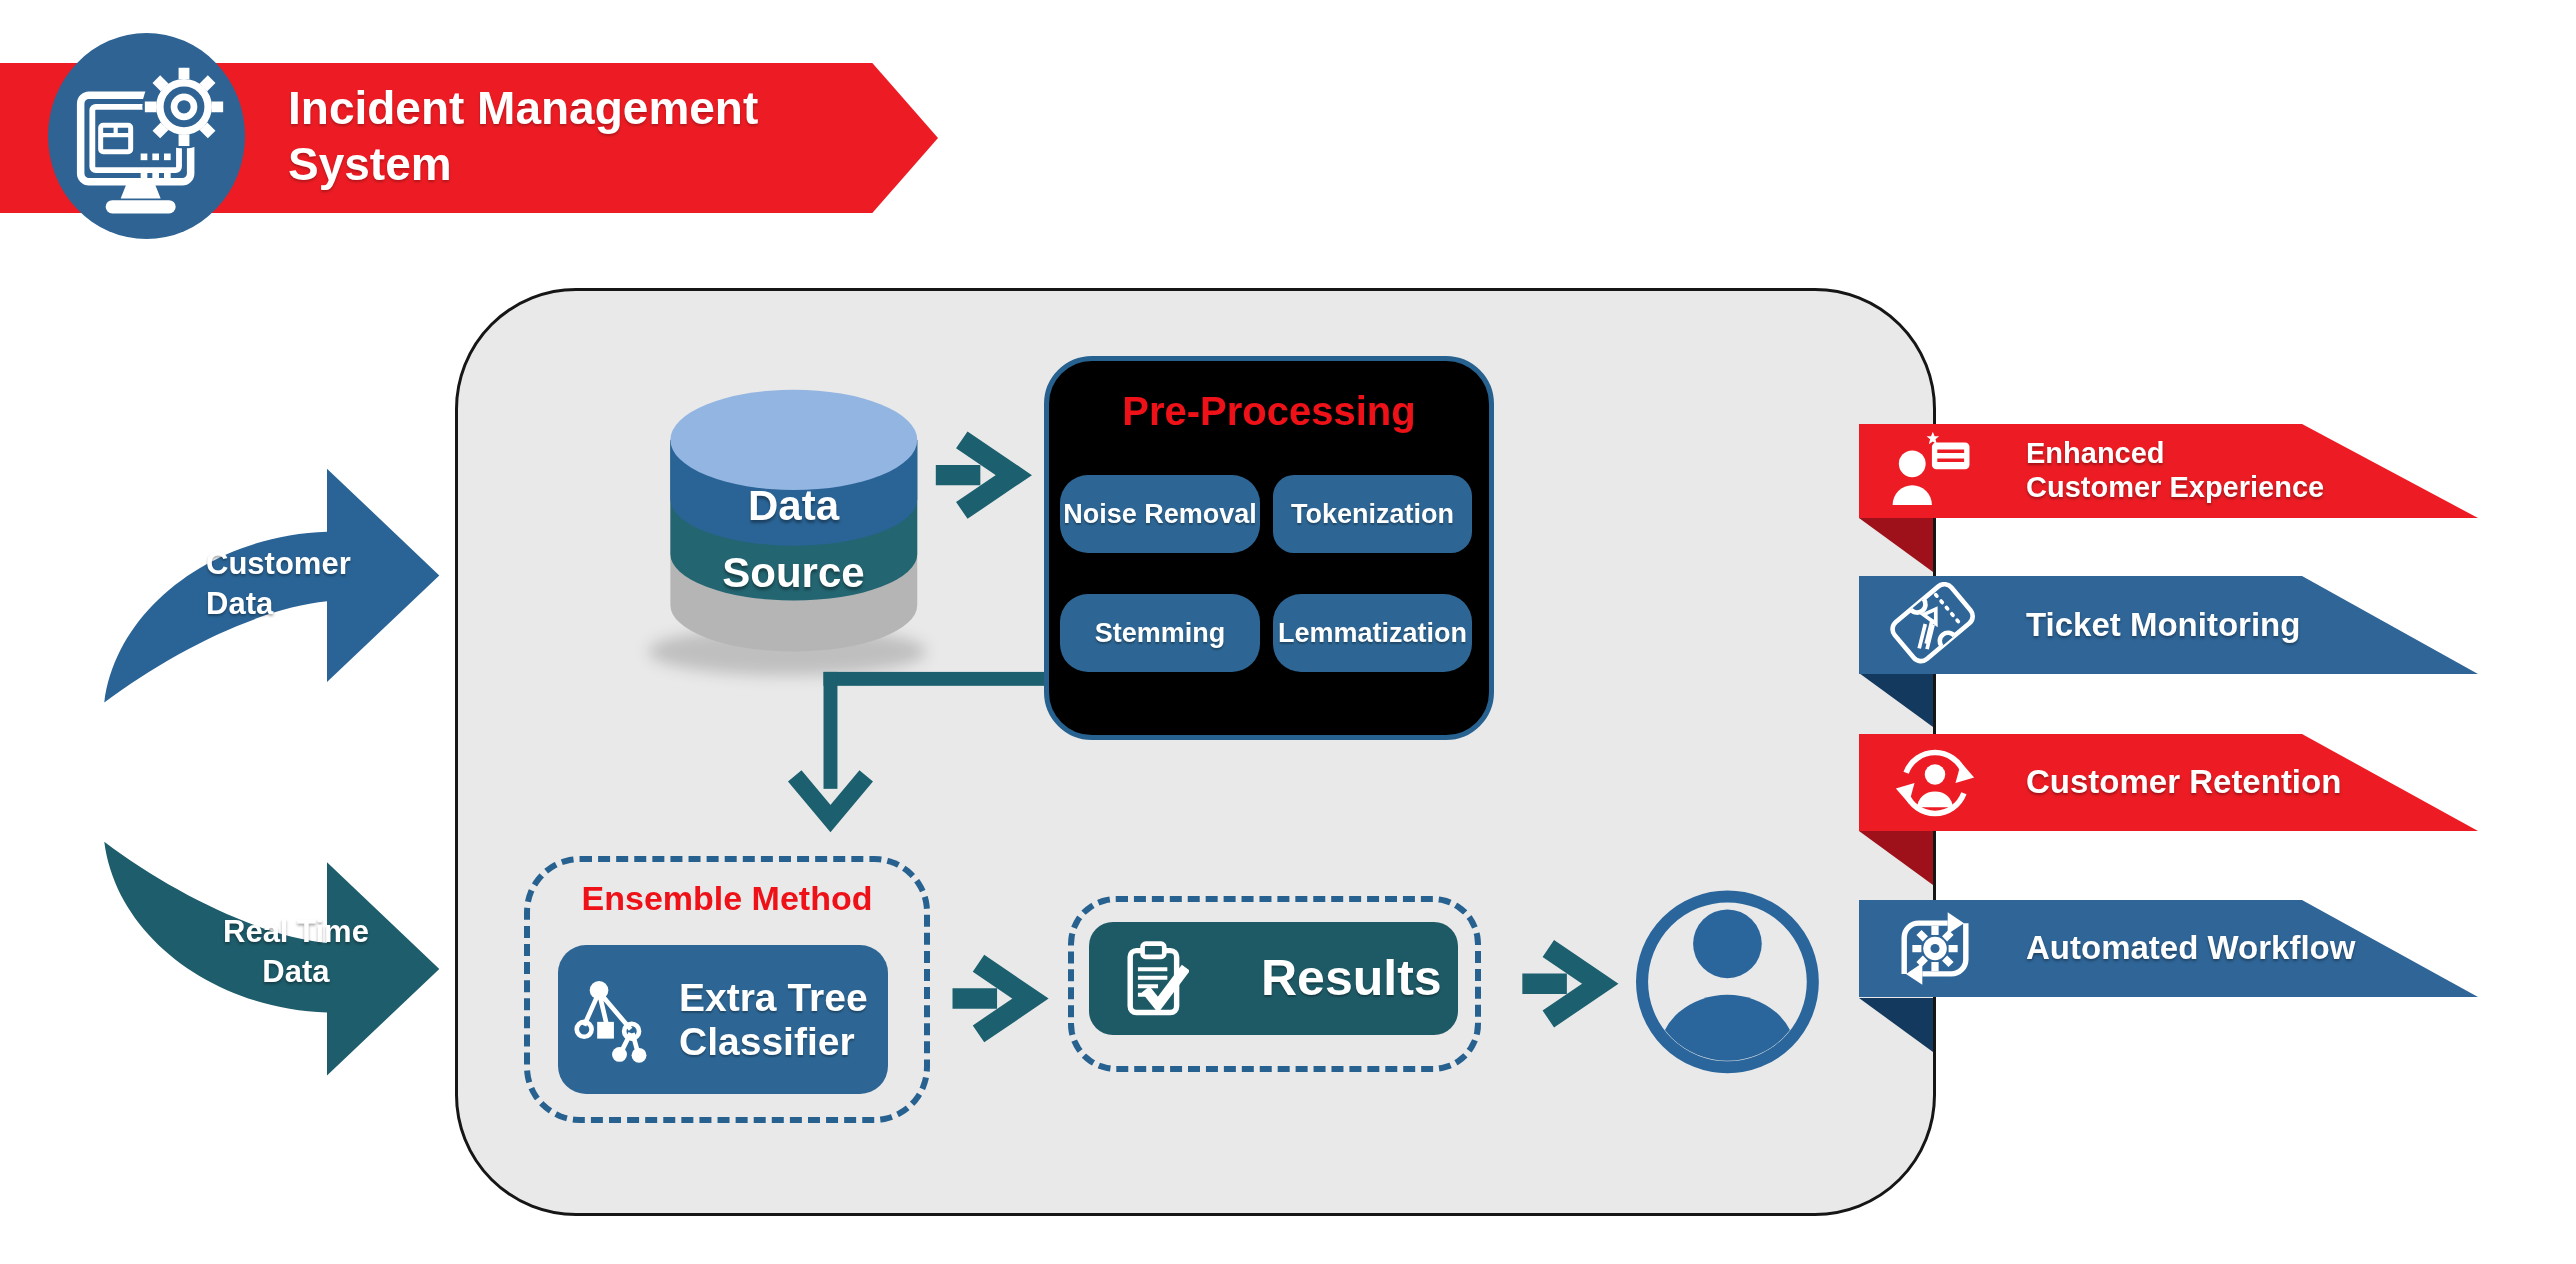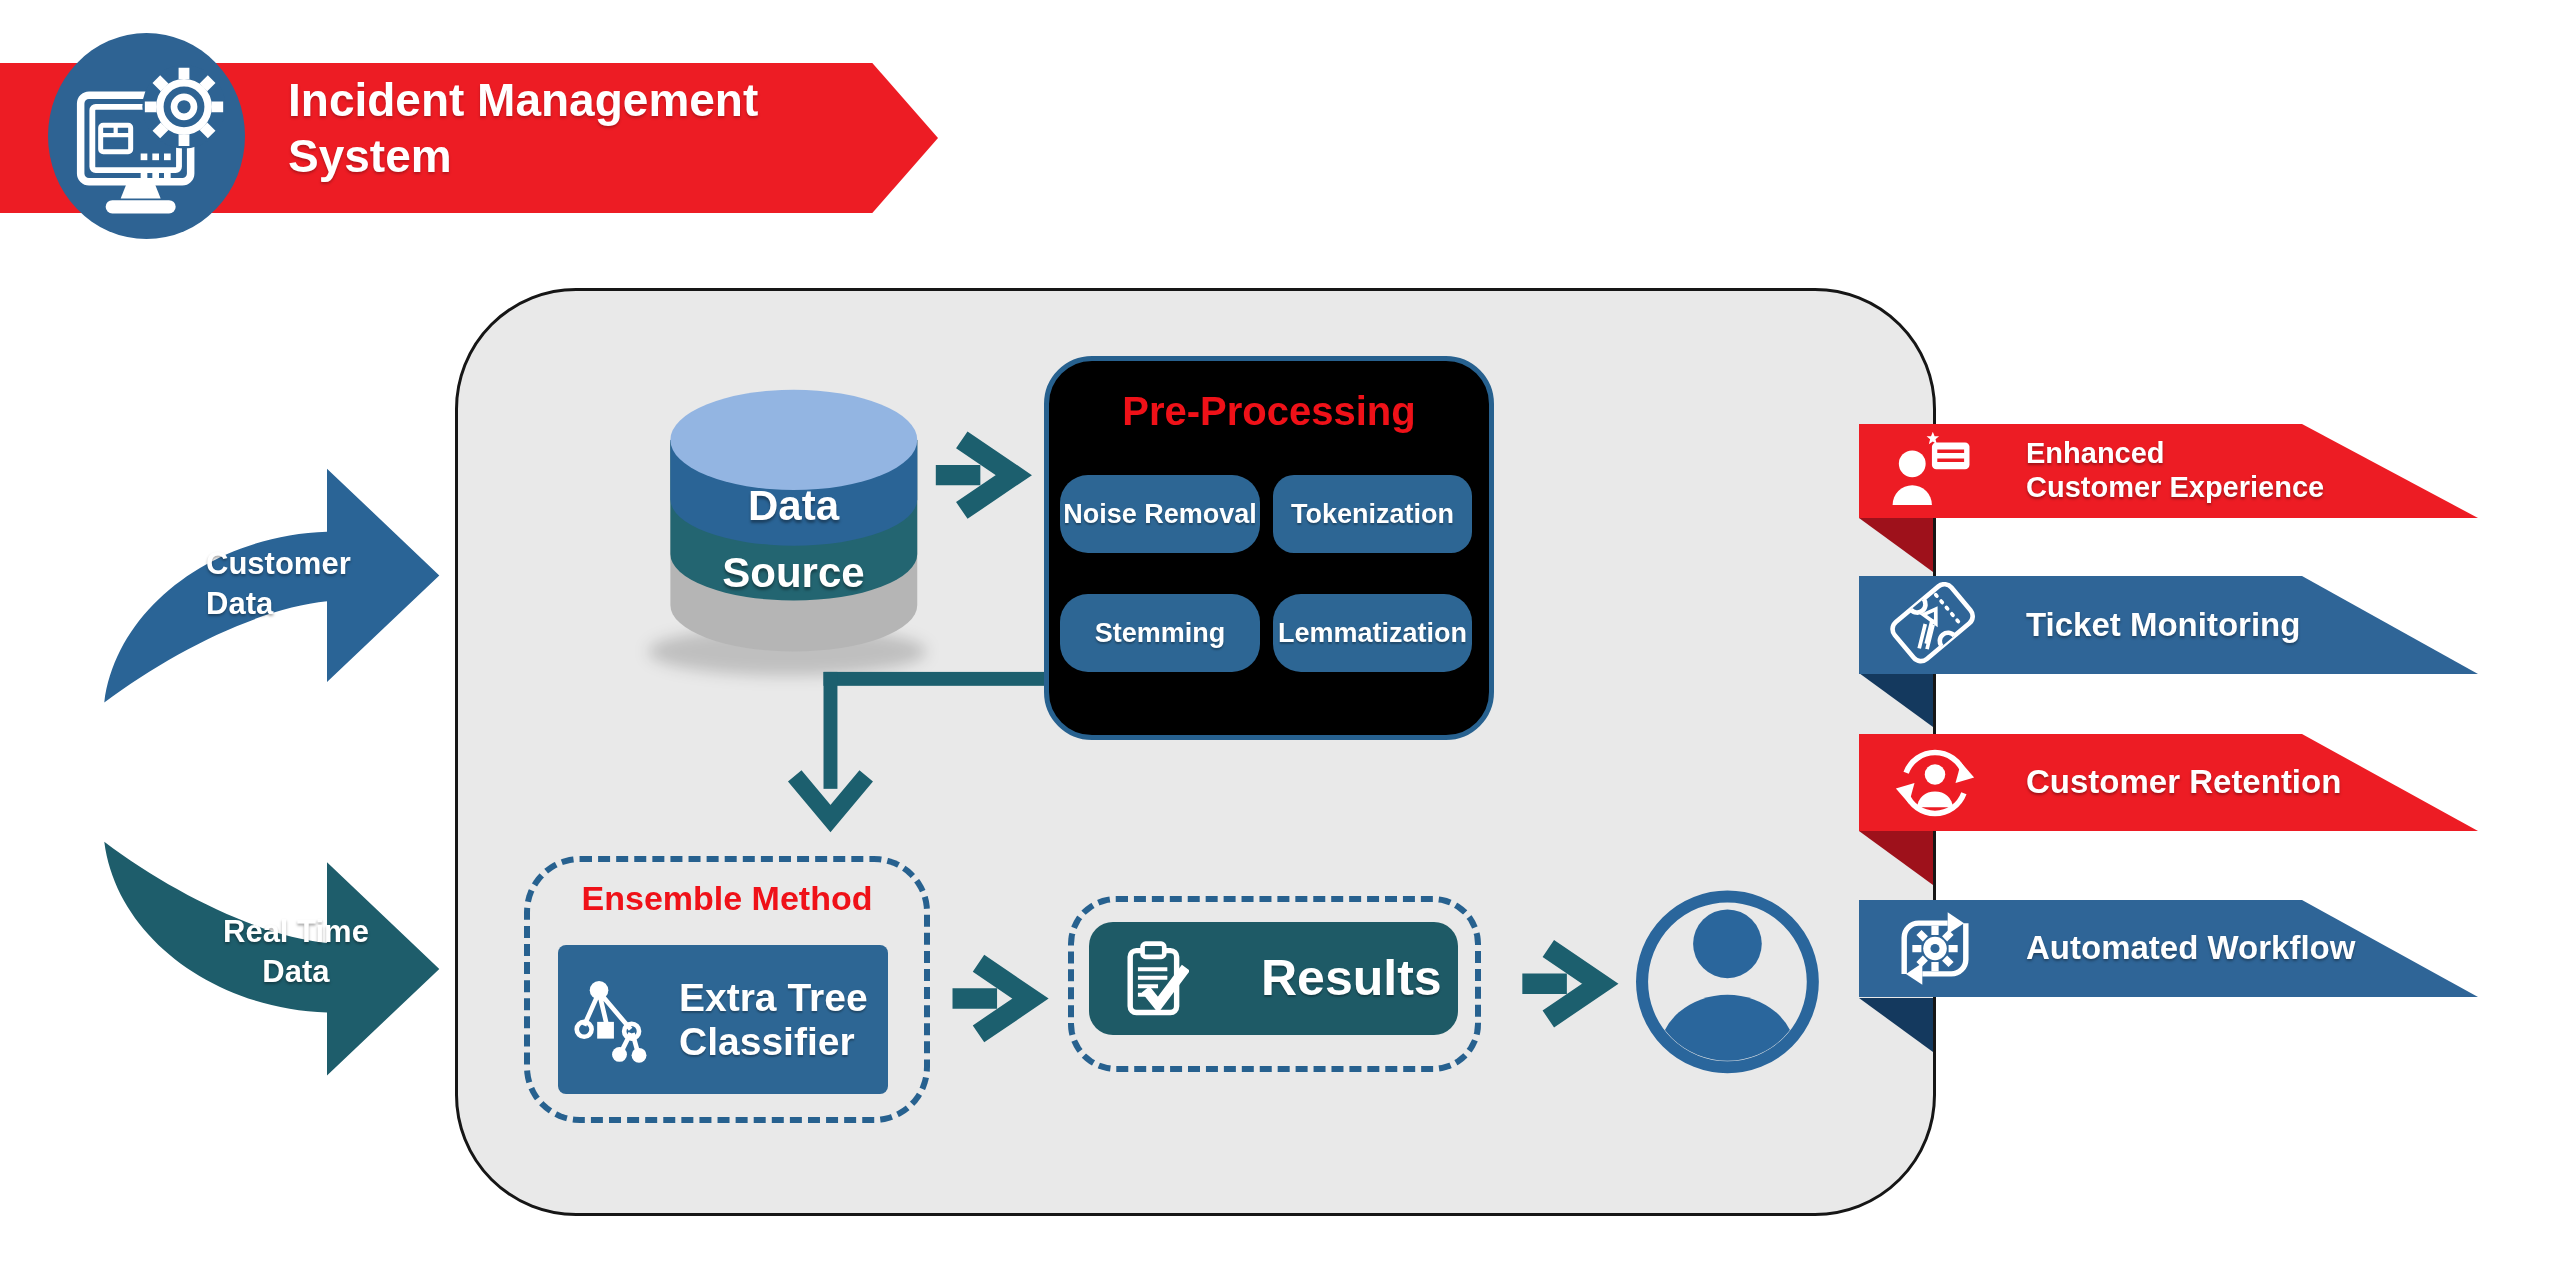--- a/index.html
+++ b/index.html
@@ -5,21 +5,21 @@
   html,body{margin:0;padding:0;background:#fff;}
   .stage{position:relative;width:2576px;height:1264px;background:#ffffff;overflow:hidden;
          font-family:"Liberation Sans",sans-serif;font-weight:700;}
   
   .main-box{position:absolute;left:455px;top:288px;width:1481px;height:928px;
             background:#e9e9e9;border:3.7px solid #161616;border-radius:121px;box-sizing:border-box;z-index:1;}
   .art{position:absolute;left:0;top:0;z-index:2;pointer-events:none;}
   
   .header-banner{position:absolute;left:0;top:63px;width:938px;height:150px;background:#ed1c24;
                  clip-path:polygon(0 0,93% 0,100% 50%,93% 100%,0 100%);z-index:5;}
-  .header-text{position:absolute;left:288px;top:72px;z-index:6;color:#fff;font-size:46px;line-height:1.22;
+  .header-text{position:absolute;left:288px;top:80px;z-index:6;color:#fff;font-size:46px;line-height:1.22;
                text-shadow:0 1.9px 2.8px rgba(0,0,0,.25);}
   .header-badge{position:absolute;left:48px;top:33px;width:197px;height:206px;border-radius:50%;
                 background:#2e6393;z-index:6;display:flex;align-items:center;justify-content:center;}
   
   .flow-label{position:absolute;z-index:3;color:#fff;font-size:31px;line-height:1.28;
               text-shadow:0 1.9px 2.8px rgba(0,0,0,.35);}
   .lbl-customer{left:206px;top:544px;}
   .lbl-realtime{left:223px;top:912px;text-align:center;}
   
   .ds-label{position:absolute;left:670px;top:472px;width:247px;z-index:3;text-align:center;color:#fff;
@@ -31,21 +31,21 @@
   .pill{position:absolute;background:#2d6694;border-radius:28px;color:#fff;font-size:27px;
         display:flex;align-items:center;justify-content:center;text-shadow:0 1.9px 1.9px rgba(0,0,0,.3);}
   .p1{left:11px;top:114px;width:200px;height:78px;}
   .p2{left:224px;top:114px;width:199px;height:78px;border-radius:21px;}
   .p3{left:11px;top:233px;width:200px;height:78px;}
   .p4{left:224px;top:233px;width:199px;height:78px;}
   
   .ensemble-box{position:absolute;left:524px;top:856px;width:406px;height:267px;border:6.5px dashed #27618f;
                 border-radius:56px;box-sizing:border-box;z-index:3;}
   .ens-title{margin-top:16.7px;text-align:center;color:#ef1118;font-size:34px;}
-  .classifier-btn{position:absolute;left:28px;top:83px;width:330px;height:149px;border-radius:8px;
+  .classifier-btn{position:absolute;left:28px;top:83px;width:330px;height:149px;border-radius:28px;
                   background:#2d6694;display:flex;align-items:center;}
   .classifier-text{margin-left:13px;color:#fff;font-size:39px;line-height:1.12;text-shadow:0 1.9px 1.9px rgba(0,0,0,.3);}
   
   .results-box{position:absolute;left:1068px;top:896px;width:413px;height:176px;border:6.5px dashed #27618f;
                border-radius:48px;box-sizing:border-box;z-index:3;}
   .results-inner{position:absolute;left:15px;top:19.5px;width:369px;height:113px;border-radius:24px;
                  background:#1e5a66;display:flex;align-items:center;gap:48px;}
   .results-label{margin-left:24px;color:#fff;font-size:50px;text-shadow:0 1.9px 1.9px rgba(0,0,0,.3);}
   
   .banner{position:absolute;left:1859px;width:619px;display:flex;align-items:center;z-index:4;

